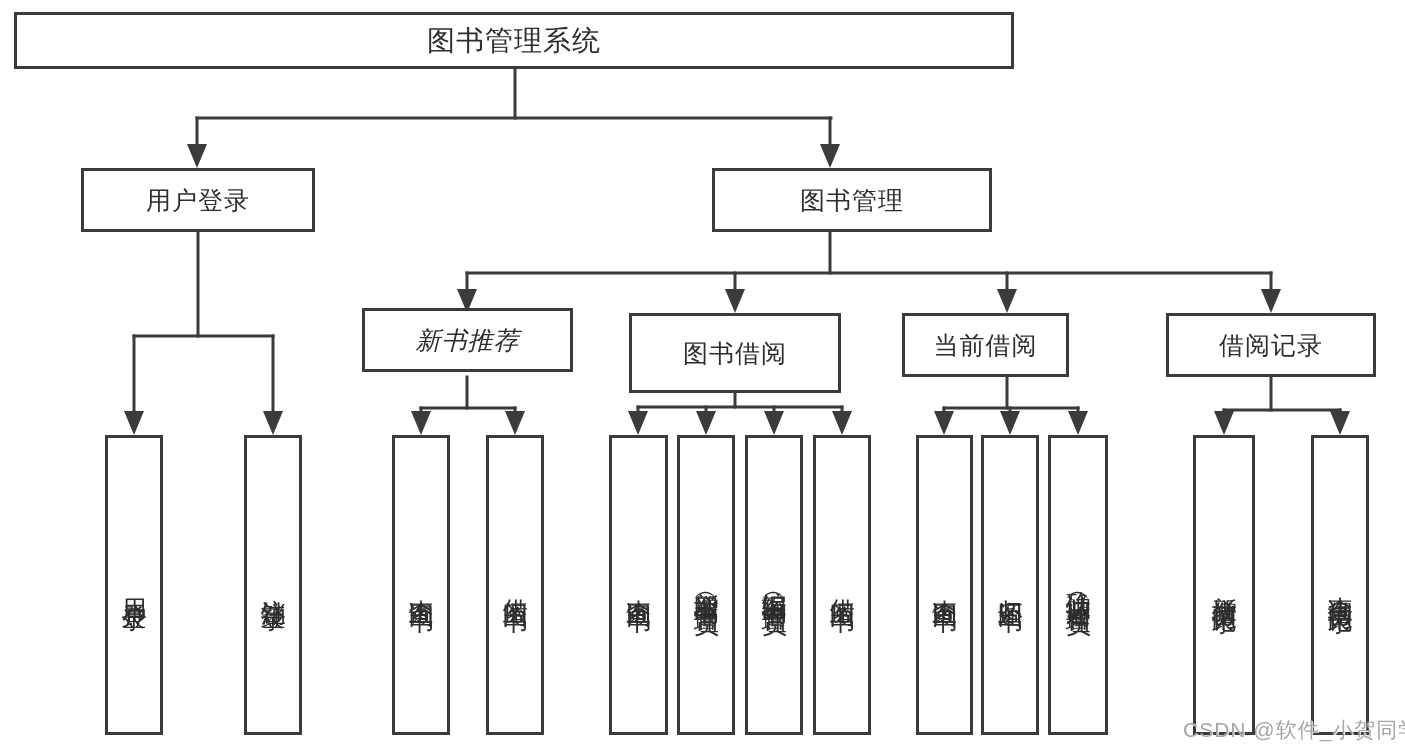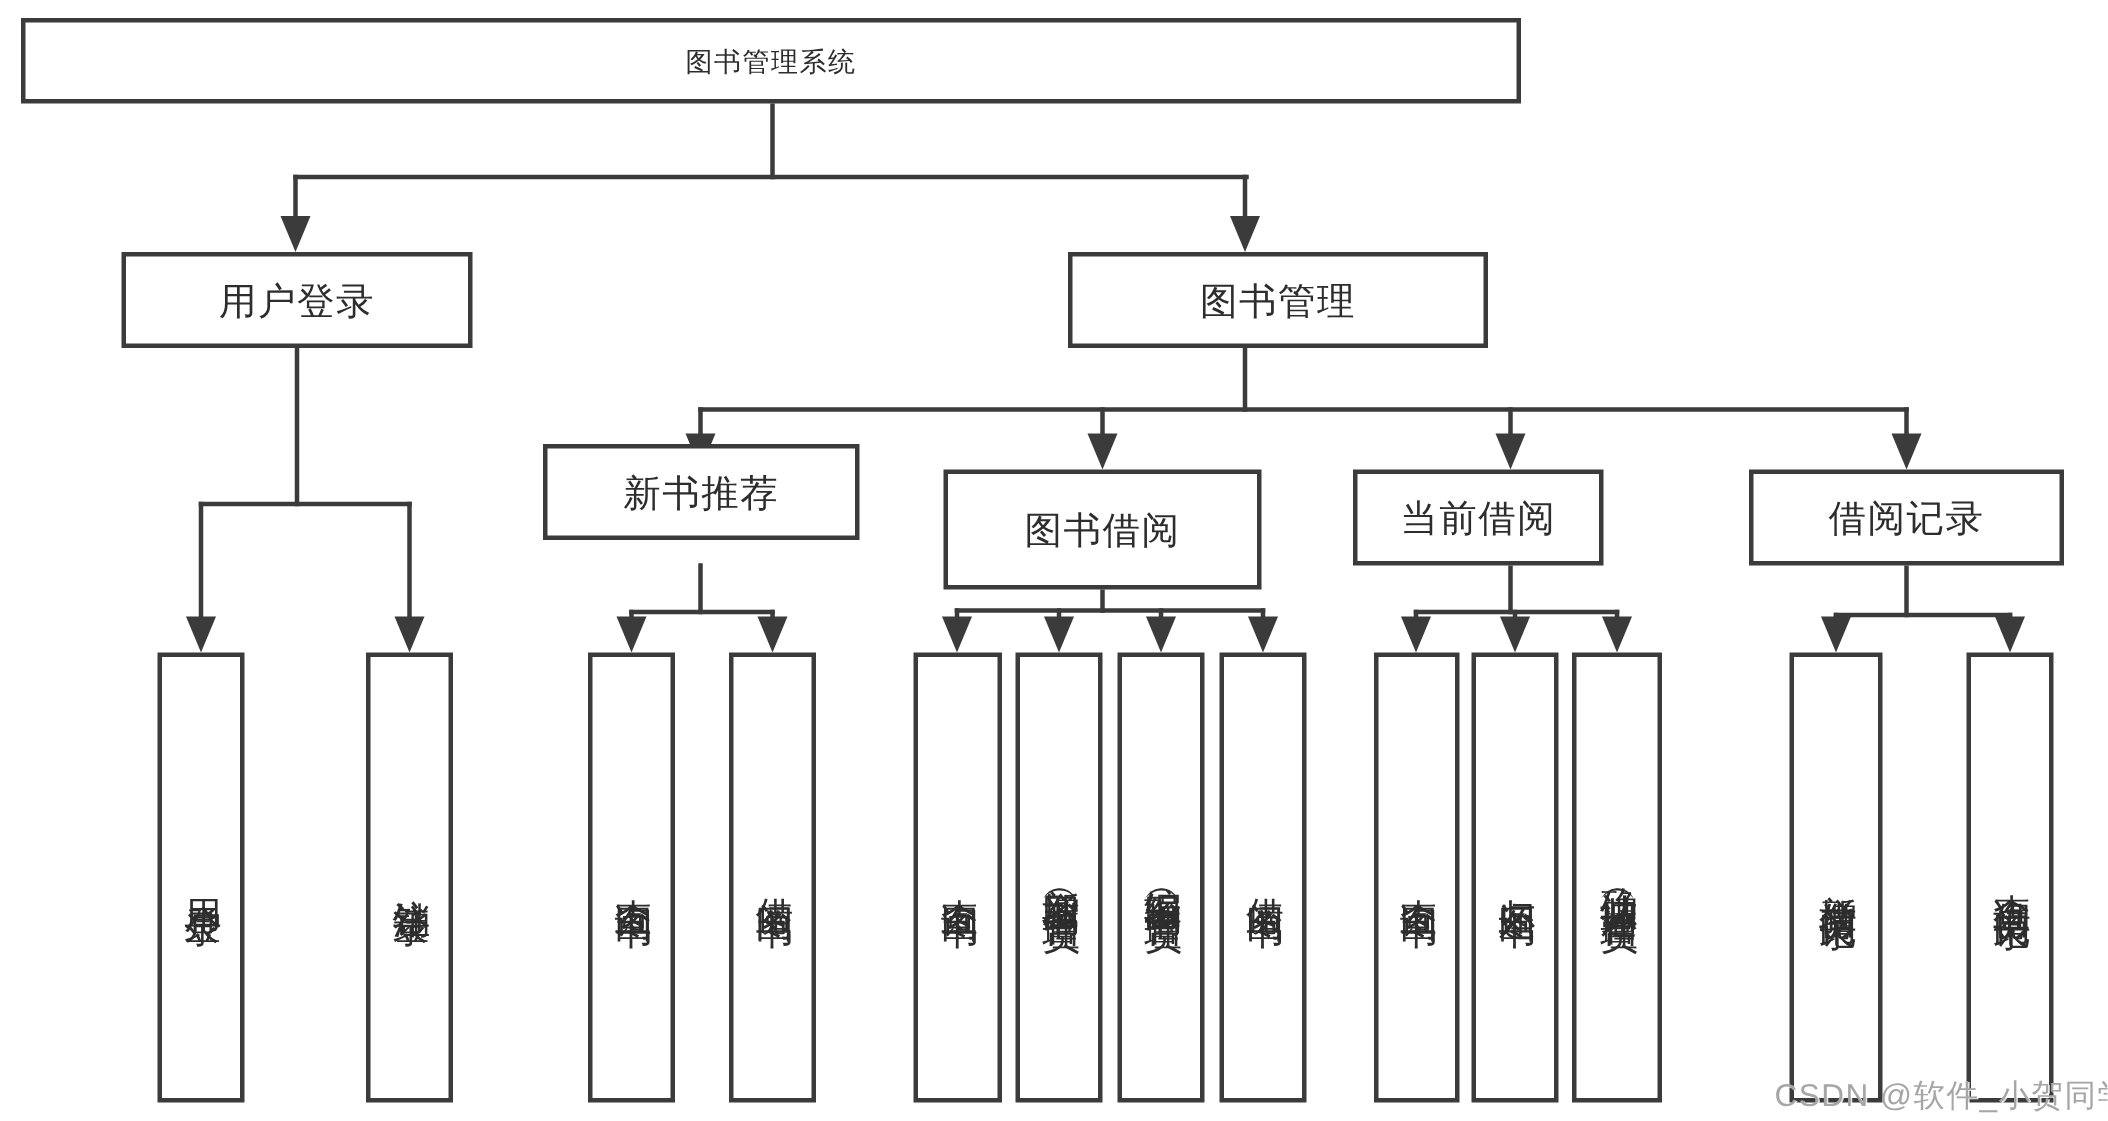--- a/index.html
+++ b/index.html
@@ -31,21 +31,21 @@
     position: absolute;
     box-sizing: border-box;
     background: var(--background, #ffffff);
     border: 3px solid var(--line, #3b3b3b);
     display: flex;
     align-items: center;
     justify-content: center;
     color: var(--text, #2d2d2d);
   }
   .hbox { font-size: 25px; letter-spacing: 1px; }
-  .root-box { font-size: 18px; }
+  .root-box { font-size: 28px; }
   .vbox span {
     display: block;
     writing-mode: vertical-rl;
     font-size: 25px;
     line-height: 1.1;
     letter-spacing: 3px;
   }
   .watermark {
     position: absolute;
     left: 1183px;
@@ -122,21 +122,21 @@
     <line x1="1340" y1="410" x2="1340" y2="417"></line>
     <polygon points="1214,411 1234,411 1224,435"></polygon>
     <polygon points="1330,411 1350,411 1340,435"></polygon>
   </svg>
 
   <div class="box hbox root-box" style="left:14px; top:12px; width:1000px; height:57px;">图书管理系统</div>
 
   <div class="box hbox" style="left:81px; top:168px; width:234px; height:64px;">用户登录</div>
   <div class="box hbox" style="left:712px; top:168px; width:280px; height:64px;">图书管理</div>
 
-  <div class="box hbox" style="left:362px; top:296px; width:211px; height:64px;">新书推荐</div>
+  <div class="box hbox" style="left:362px; top:308px; width:211px; height:64px;font-style:italic;">新书推荐</div>
   <div class="box hbox" style="left:629px; top:313px; width:212px; height:80px;">图书借阅</div>
   <div class="box hbox" style="left:902px; top:313px; width:167px; height:64px;">当前借阅</div>
   <div class="box hbox" style="left:1166px; top:313px; width:210px; height:64px;">借阅记录</div>
 
   <div class="box vbox" style="left:105px; top:435px; width:58px; height:300px;">
     <span>用户登录</span>
   </div>
   <div class="box vbox" style="left:244px; top:435px; width:58px; height:300px;">
     <span>注销登录</span>
   </div>

